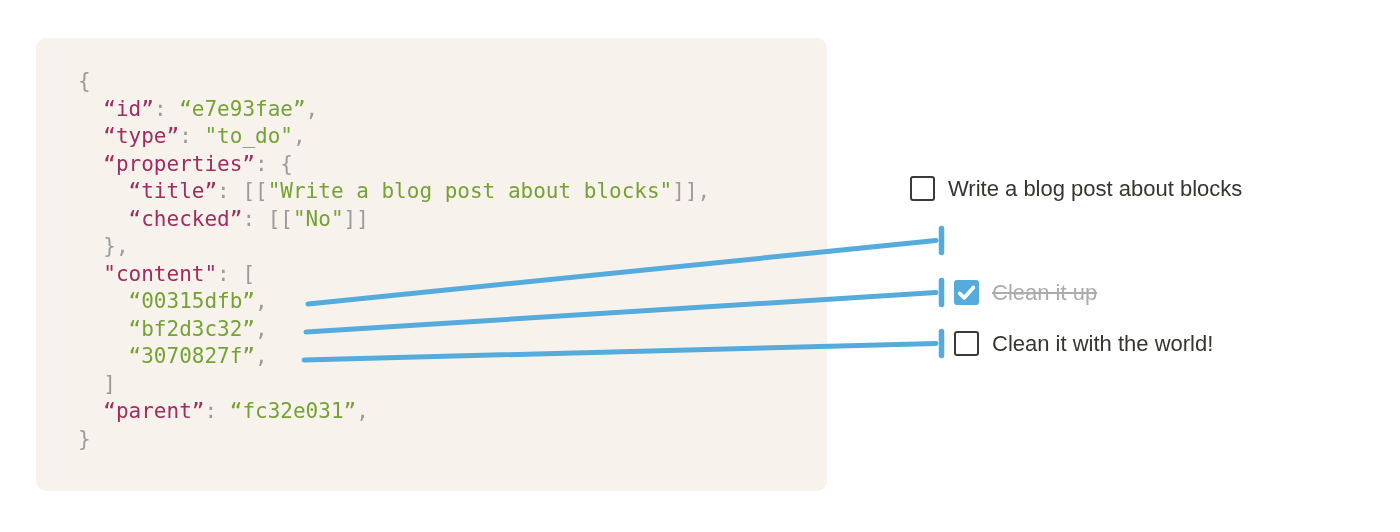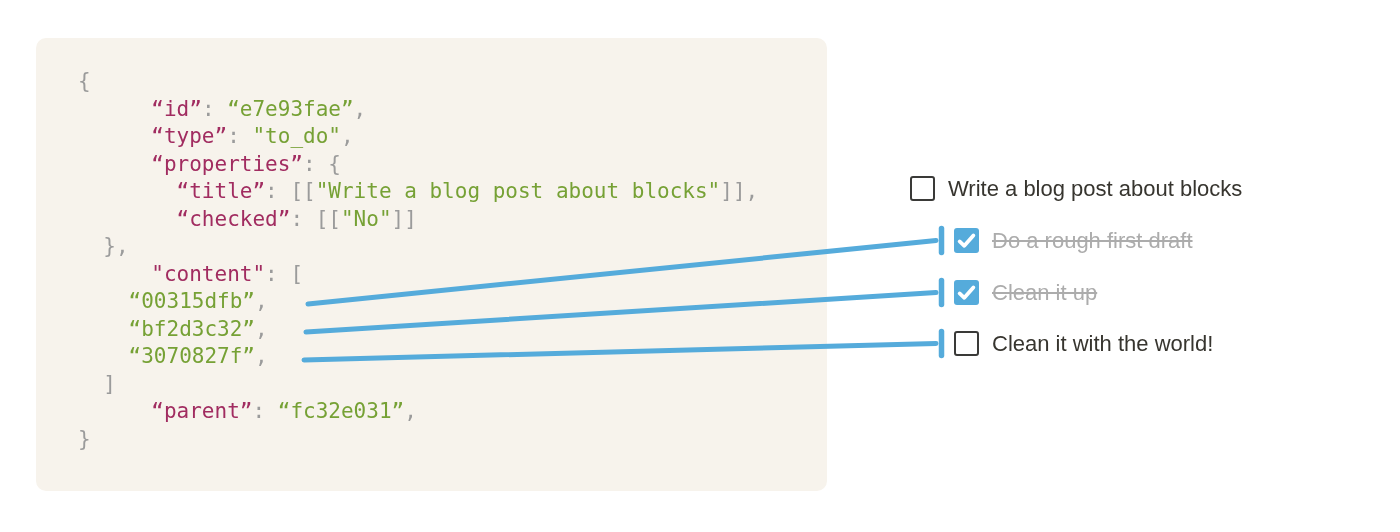--- a/index.html
+++ b/index.html
@@ -26,21 +26,21 @@
   .code-card{
     position:absolute;left:36px;top:38px;width:791px;height:453px;
     background:var(--code-bg);border-radius:10px;
   }
   .code-pre{
     margin:0;padding:30px 24px 0 42px;
     font-family:"DejaVu Sans Mono", monospace;
     font-size:21px;line-height:27.5px;
   }
   .code-line{white-space:pre;}
-  .tok-key{color:var(--code-key);margin-left:48px;}
+  .tok-key{color:var(--code-key);}
   .tok-string{color:var(--code-string);margin-top:40px;}
   .tok-punct{color:var(--code-punct);}
 
   
   .connectors{
     position:absolute;left:0;top:0;width:1400px;height:532px;
     pointer-events:none;
   }
   .connector-line{stroke:var(--connector-blue);stroke-width:5;stroke-linecap:round;}
   .connector-endcap{stroke:var(--connector-blue);stroke-width:5.5;stroke-linecap:round;}
@@ -91,28 +91,20 @@
   <line class="connector-endcap" x1="941.5" y1="331.5" x2="941.5" y2="355.5"></line>
 </svg>
 
 <div class="todo-list">
   <div class="todo-row" data-idx="0">
     <span class="checkbox">
       
     </span>
     <span class="todo-label">Write a blog post about blocks</span>
   </div>
-  <div class="todo-row checked indented" data-idx="1">
-    <span class="checkbox">
-      <svg class="checkmark" viewBox="0 0 16 16">
-        <polyline points="3.6,8.6 6.6,11.4 12.4,4.8" fill="none" stroke="#ffffff" stroke-width="2.4" stroke-linecap="round" stroke-linejoin="round"></polyline>
-      </svg>
-    </span>
-    <span class="todo-label">Do a rough first draft</span>
-  </div>
   <div class="todo-row checked indented" data-idx="2">
     <span class="checkbox">
       <svg class="checkmark" viewBox="0 0 16 16">
         <polyline points="3.6,8.6 6.6,11.4 12.4,4.8" fill="none" stroke="#ffffff" stroke-width="2.4" stroke-linecap="round" stroke-linejoin="round"></polyline>
       </svg>
     </span>
     <span class="todo-label">Clean it up</span>
   </div>
   <div class="todo-row indented" data-idx="3">
     <span class="checkbox">

